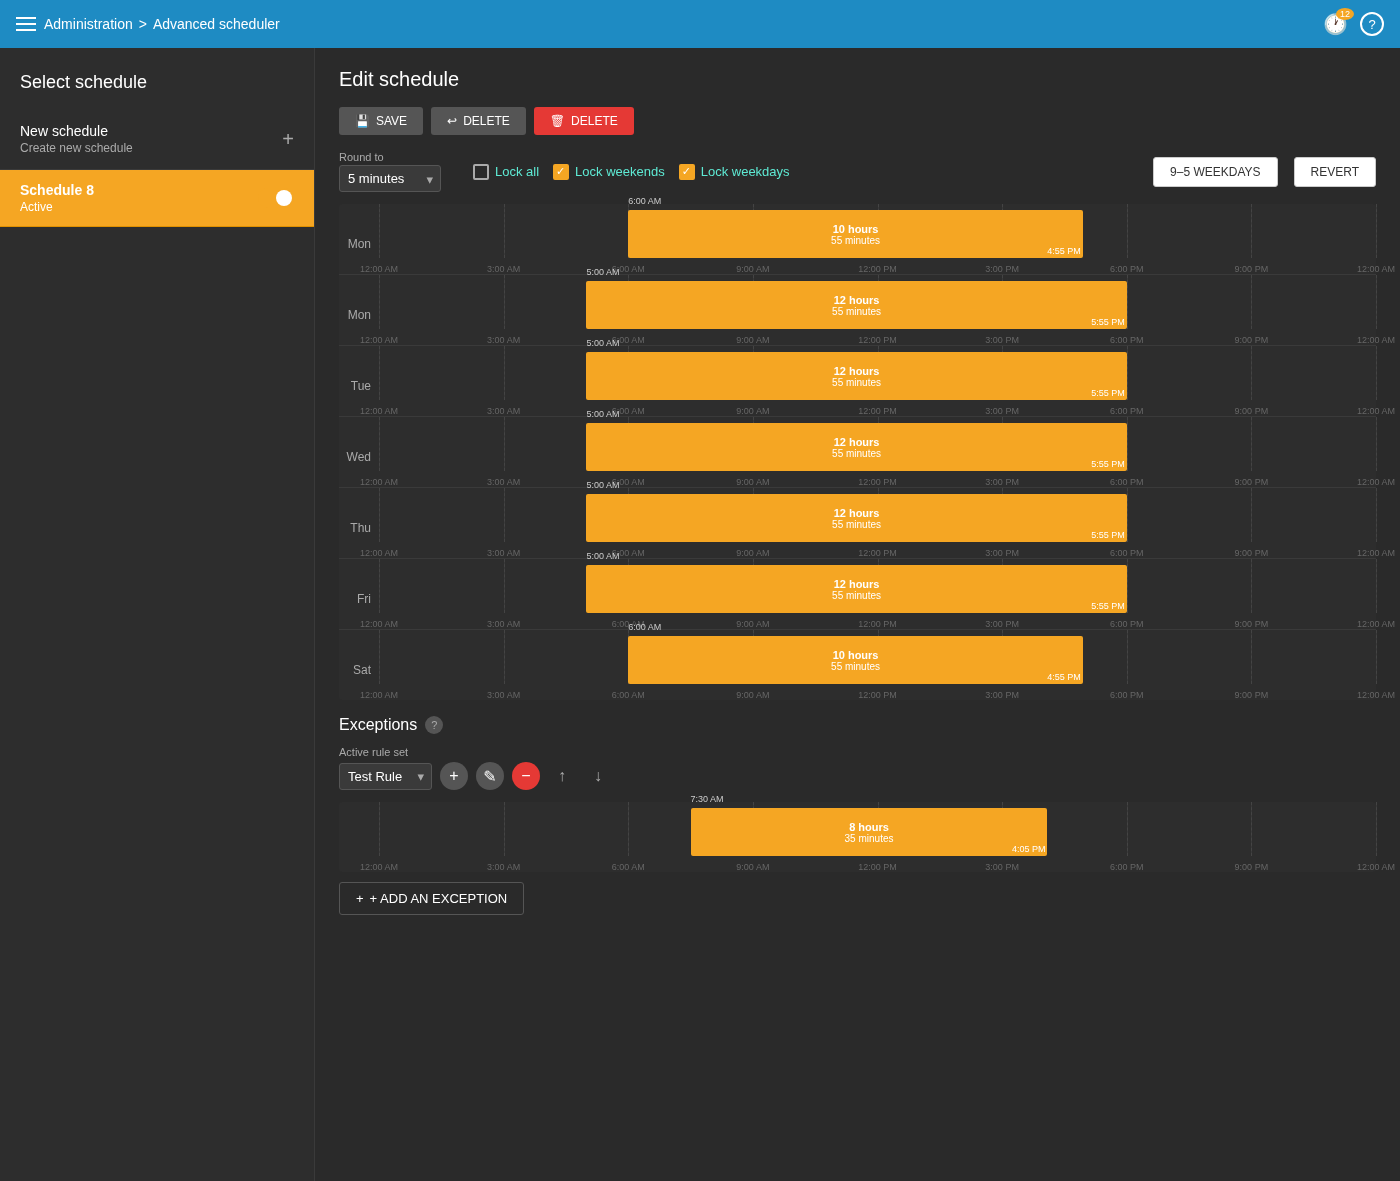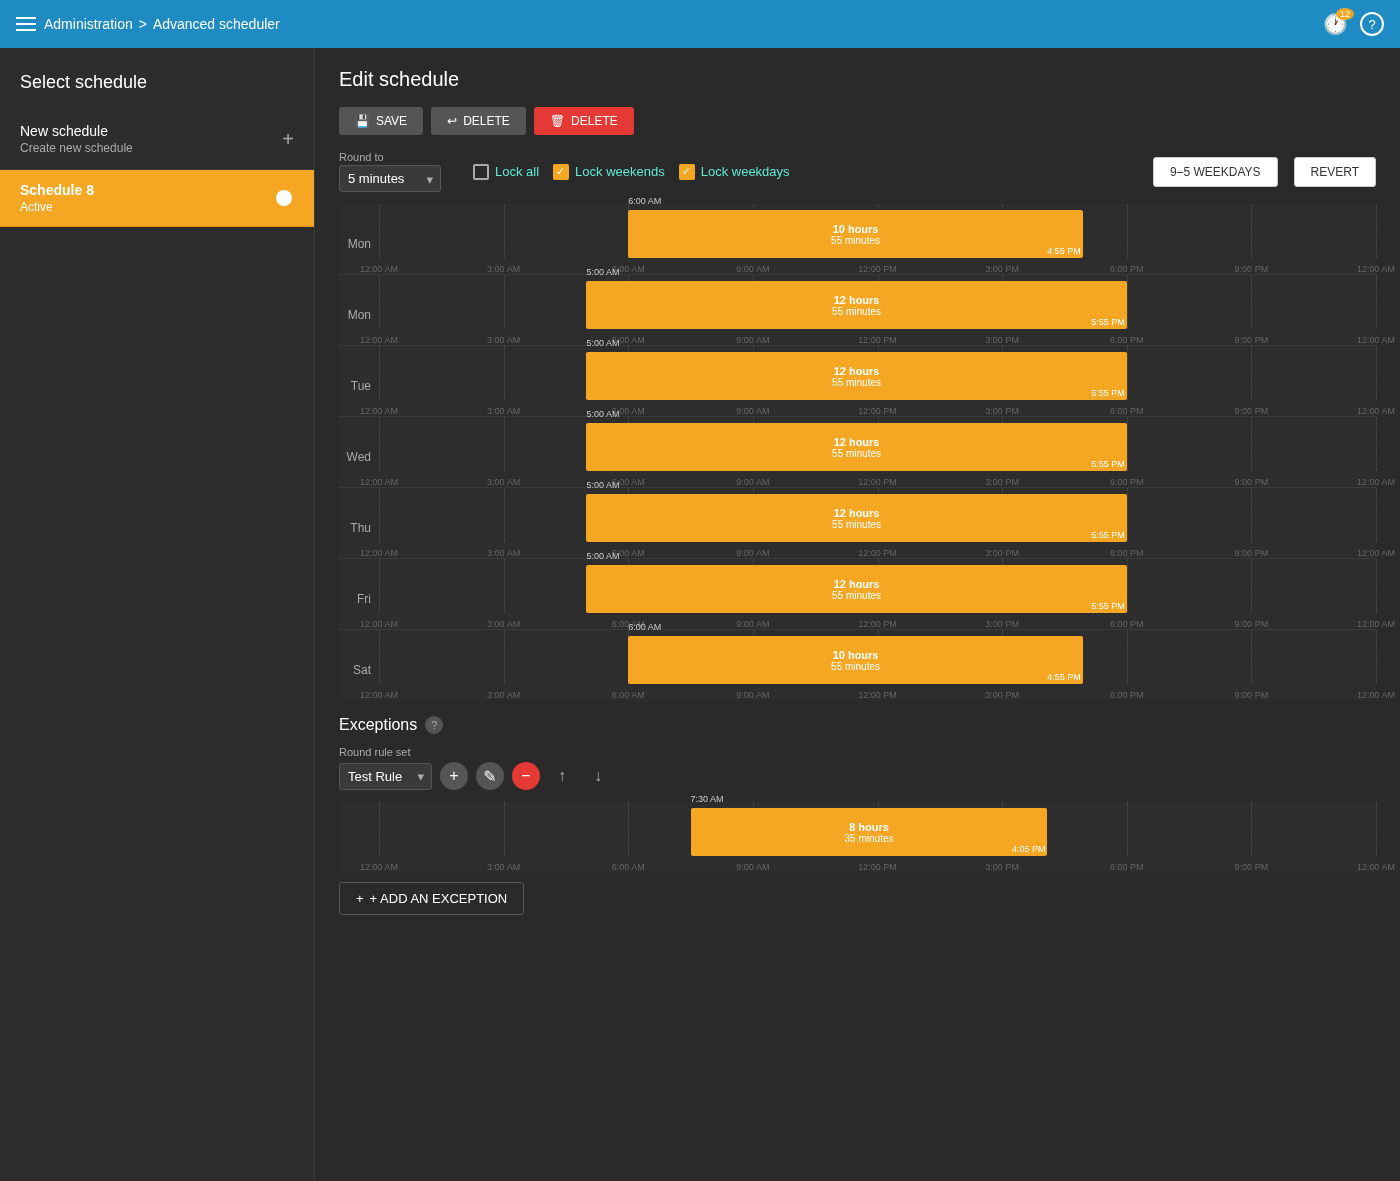--- a/index.html
+++ b/index.html
@@ -399,21 +399,21 @@
             <div class="time-tick" style="left: 100%;">12:00 AM</div>
           </div>
         </div>
       </div>
 
     <div class="exceptions-section">
       <div class="exceptions-header">
         <span class="exceptions-title">Exceptions</span>
         <span class="help-icon">?</span>
       </div>
-      <div class="rule-set-label">Round rule set</div>
+      <div class="rule-set-label">Active rule set</div>
       <div class="rule-row">
         <div class="select-wrap">
           <select class="rule-select">
             <option>Test Rule</option>
           </select>
         </div>
         <button class="icon-btn icon-btn-add">+</button>
         <button class="icon-btn icon-btn-edit">✎</button>
         <button class="icon-btn icon-btn-del">−</button>
         <button class="icon-btn icon-btn-up">↑</button>

